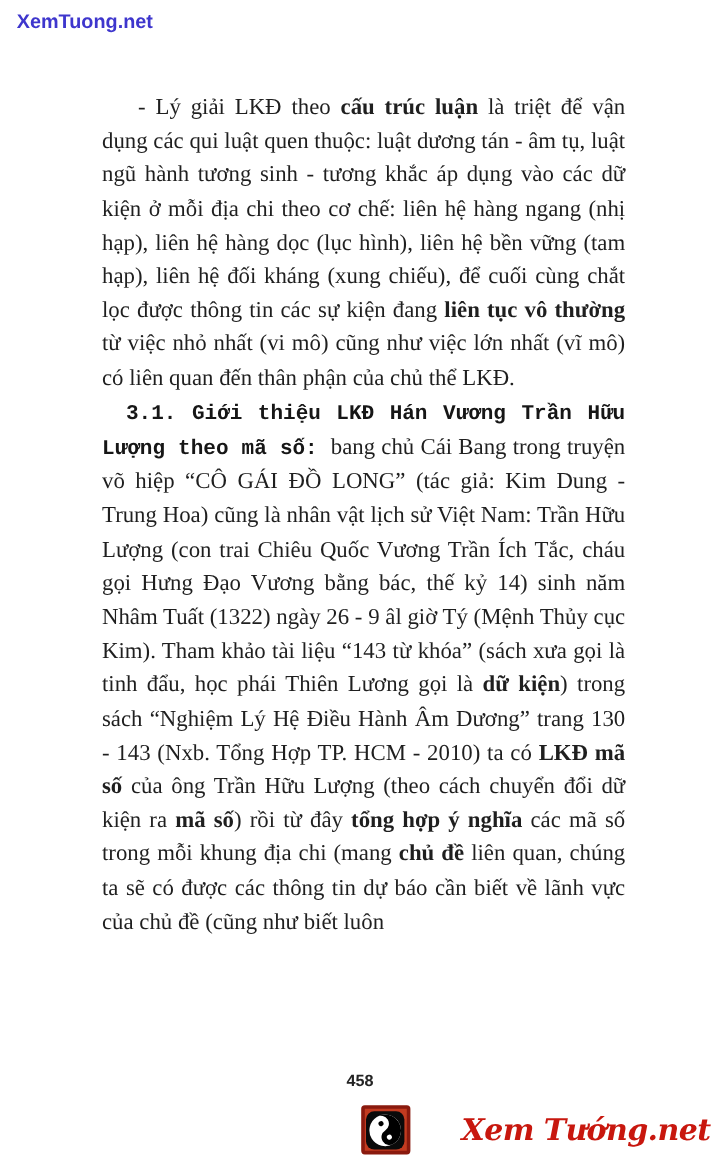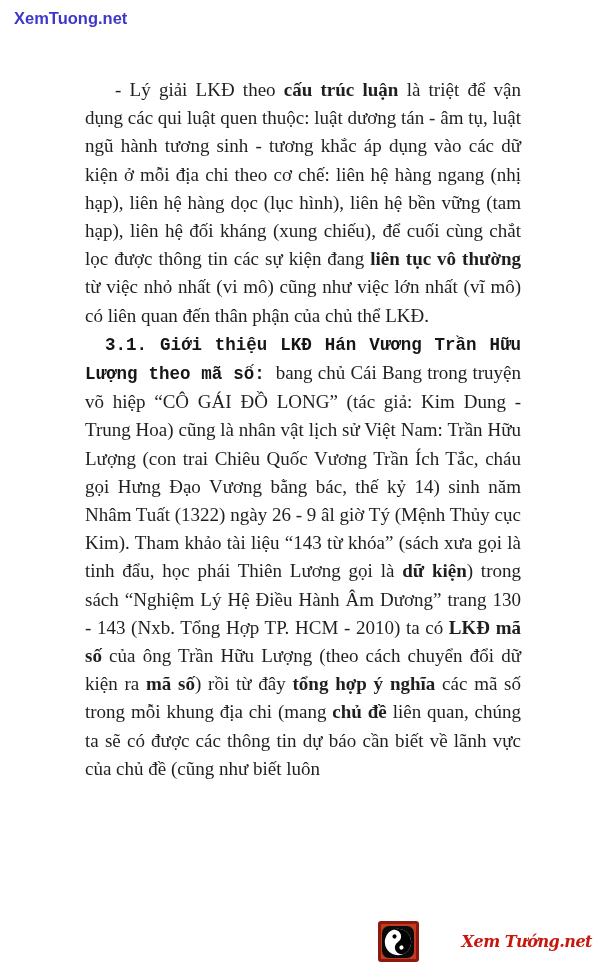--- a/index.html
+++ b/index.html
@@ -46,41 +46,42 @@
     width:41px;height:41px;box-sizing:border-box;
     background:#c23b20;border:3px solid #8a1a0e;border-radius:3px;
     display:flex;align-items:center;justify-content:center;
   }
   .logo-box-inner{
     width:32px;height:32px;background:#0a0a0a;border-radius:7px;
     display:flex;align-items:center;justify-content:center;
   }
   .logo-text{
     font-family:"DejaVu Serif", serif;
-    font-style:italic;font-weight:700;font-size:16px;color:#c8170e;
+    font-style:italic;font-weight:700;font-size:25px;color:#c8170e;
     letter-spacing:-0.5px;
     margin-left:36px;
   }
 </style>
 </head>
 <body>
 
 <div class="page">
 
   <a class="watermark">XemTuong.net</a>
 
   <div class="content">
 
     <p class="body-text p1"><span>- Lý giải LKĐ theo </span><span class="b">cấu trúc luận</span><span> là triệt để vận dụng các qui luật quen thuộc: luật dương tán - âm tụ, luật ngũ hành tương sinh - tương khắc áp dụng vào các dữ kiện ở mỗi địa chi theo cơ chế: liên hệ hàng ngang (nhị hạp), liên hệ hàng dọc (lục hình), liên hệ bền vững (tam hạp), liên hệ đối kháng (xung chiếu), để cuối cùng chắt lọc được thông tin các sự kiện đang </span><span class="b">liên tục vô thường</span><span> từ việc nhỏ nhất (vi mô) cũng như việc lớn nhất (vĩ mô) có liên quan đến thân phận của chủ thể LKĐ.</span></p>
 
 
     <p class="body-text p2"><span class="bs">3.1. Giới thiệu LKĐ Hán Vương Trần Hữu Lượng theo mã số: </span><span>bang chủ Cái Bang trong truyện võ hiệp “CÔ GÁI ĐỒ LONG” (tác giả: Kim Dung - Trung Hoa) cũng là nhân vật lịch sử Việt Nam: Trần Hữu Lượng (con trai Chiêu Quốc Vương Trần Ích Tắc, cháu gọi Hưng Đạo Vương bằng bác, thế kỷ 14) sinh năm Nhâm Tuất (1322) ngày 26 - 9 âl giờ Tý (Mệnh Thủy cục Kim). Tham khảo tài liệu “143 từ khóa” (sách xưa gọi là tinh đẩu, học phái Thiên Lương gọi là </span><span class="b">dữ kiện</span><span>) trong sách “Nghiệm Lý Hệ Điều Hành Âm Dương” trang 130 - 143 (Nxb. Tổng Hợp TP. HCM - 2010) ta có </span><span class="b">LKĐ mã số</span><span> của ông Trần Hữu Lượng (theo cách chuyển đổi dữ kiện ra </span><span class="b">mã số</span><span>) rồi từ đây </span><span class="b">tổng hợp ý nghĩa</span><span> các mã số trong mỗi khung địa chi (mang </span><span class="b">chủ đề</span><span> liên quan, chúng ta sẽ có được các thông tin dự báo cần biết về lãnh vực của chủ đề (cũng như biết luôn</span></p>
 
   </div>
 
+  <div class="pagenum">458</div>
 
   <a class="logo">
     <span class="logo-box">
       <span class="logo-box-inner">
         <svg width="28" height="28" viewBox="0 0 100 100">
           <g transform="rotate(-32 50 50)">
             <circle cx="50" cy="50" r="47" fill="#ffffff"></circle>
             <path d="M50 3 A47 47 0 0 1 50 97 A23.5 23.5 0 0 1 50 50 A23.5 23.5 0 0 0 50 3 Z" fill="#000000"></path>
             <circle cx="50" cy="26.5" r="7.5" fill="#000000"></circle>
             <circle cx="50" cy="73.5" r="7.5" fill="#ffffff"></circle>

